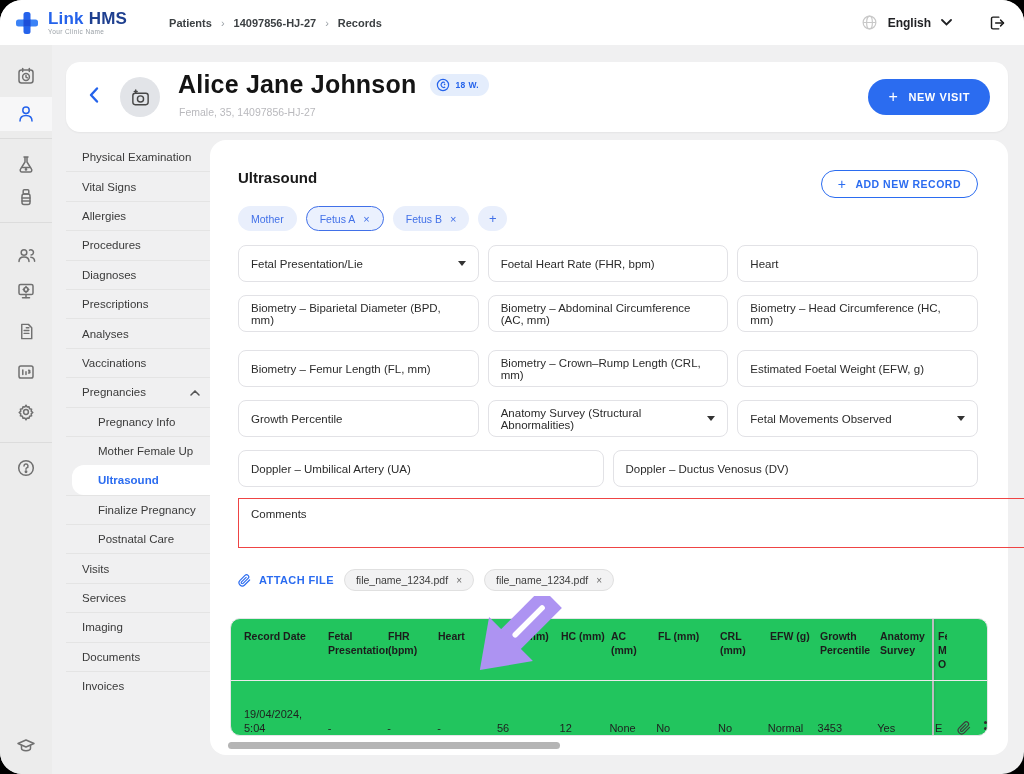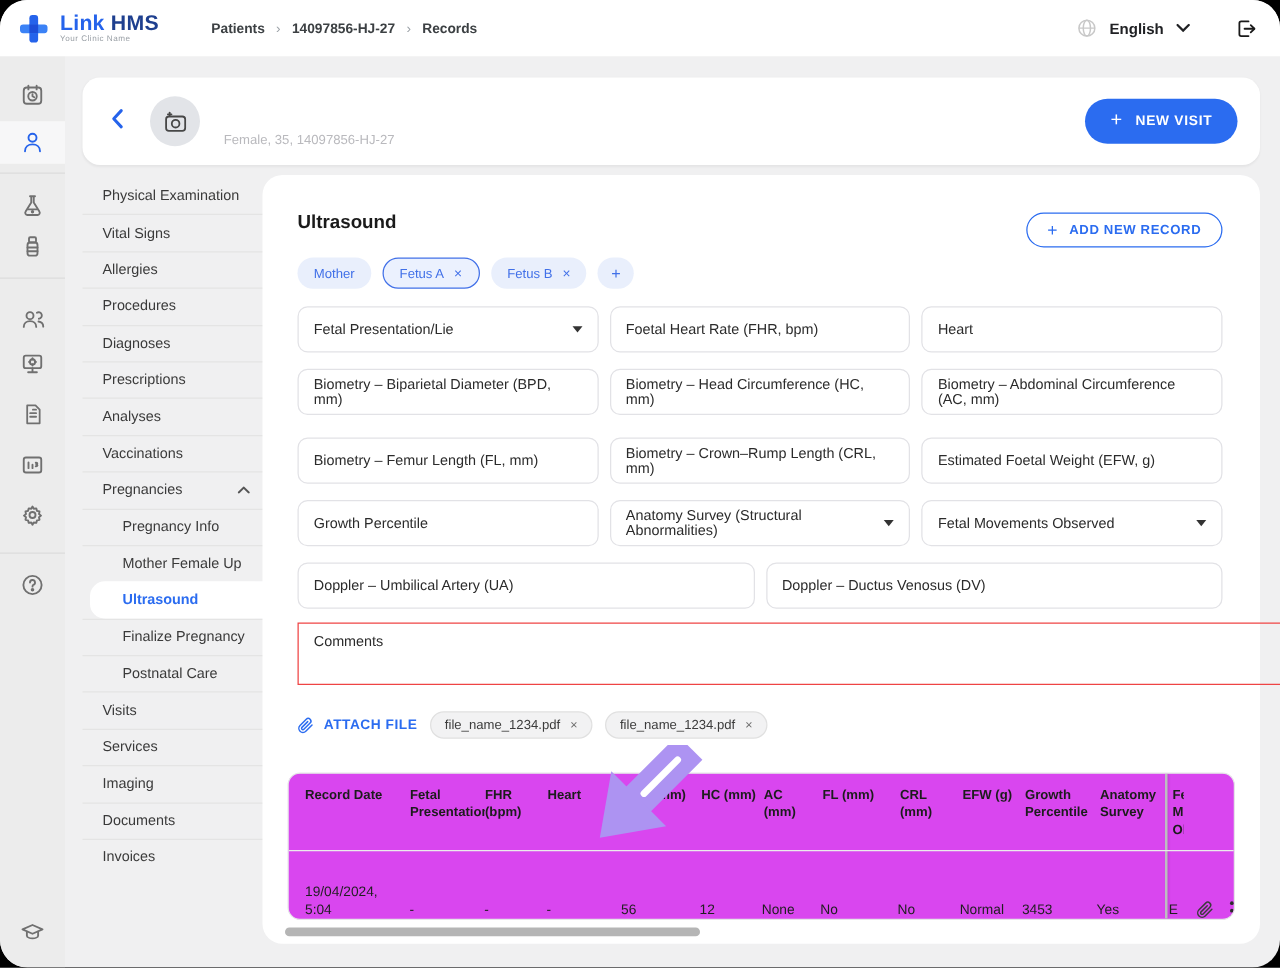--- a/index.html
+++ b/index.html
@@ -66,21 +66,21 @@
   .field { flex:1; height:37px; border:1px solid #e2e2e6; border-radius:8px; display:flex; align-items:center; padding:0 12px; font-size:11.5px; color:#2b2b2b; background:#fff; cursor:text; }
   .field .caret { margin-left:auto; width:0; height:0; border-left:4.5px solid transparent; border-right:4.5px solid transparent; border-top:5px solid #333; }
   .comments-box { position:absolute; left:28px; top:358px; width:861px; height:50px; border:1px solid #ef4444; border-radius:0; padding:9px 12px; font-size:11.5px; color:#2b2b2b; cursor:text; }
 
   .attach-row { position:absolute; left:28px; top:429px; display:flex; align-items:center; gap:10px; }
   .attach-link { display:flex; align-items:center; gap:8px; color:#2b6cf0; font-size:11px; font-weight:700; letter-spacing:.4px; cursor:pointer; }
   .file-chip { height:22px; border:1px solid #e0e0e0; background:#f2f2f3; border-radius:12px; display:flex; align-items:center; gap:8px; padding:0 11px; font-size:10.5px; color:#3c3c3c; }
   .file-chip .x { color:#6d6d6d; font-size:10px; cursor:pointer; }
 
   
-  .rtable { position:absolute; left:20px; top:478px; width:758px; height:118px; border:1px solid #e5e5e8; border-radius:10px; background:#d946ef; overflow:hidden; }
+  .rtable { position:absolute; left:20px; top:478px; width:758px; height:118px; border:1px solid #e5e5e8; border-radius:10px; background:#22c55e; overflow:hidden; }
   .trow { display:flex; padding-left:13px; position:relative; }
   .thead { height:62px; border-bottom:1px solid #ebebeb; }
   .tbody-row { height:55px;align-items:flex-end; }
   .tc { padding-top:11px; padding-right:5px; font-size:10.5px; line-height:1.32; overflow:hidden; }
   .thead .tc { font-weight:700; color:#1c1c1c; }
   .tbody-row .tc { padding-top:13px; font-size:11px; color:#1f1f1f; font-weight:400; }
   .c0{width:84px;} .c1{width:60px;} .c2{width:50px;} .c3{width:60px;} .c4{width:63px;}
   .c5{width:50px;} .c6{width:47px;} .c7{width:48px;} .c8{width:50px;margin-left:14px;} .c9{width:50px;}
   .c10{width:60px;} .c11{width:58px;} .c12{width:9px; padding-right:0;}
   .pin-line { position:absolute; top:0; bottom:0; left:701px; width:2px; background:#bdbdc0; box-shadow:1px 0 2px rgba(0,0,0,.12); }
@@ -239,20 +239,31 @@
         </svg>
     </span>
     <div class="avatar">
       <svg width="21" height="21" viewBox="0 0 22 22" fill="none" stroke="#474747" stroke-width="1.5" stroke-linecap="round">
         <rect x="3" y="6.5" width="16" height="12" rx="2.4"></rect>
           <circle cx="11" cy="12.5" r="3.2"></circle>
           <line x1="6" y1="3.2" x2="6" y2="6.2"></line>
           <line x1="4.5" y1="4.7" x2="7.5" y2="4.7"></line>
       </svg>
     </div>
+    <div class="pname-row">
+      <span class="pname">Alice Jane Johnson</span>
+      <span class="gest-badge">
+        <svg width="14" height="14" viewBox="0 0 14 14" fill="none" stroke="#2563eb" stroke-width="1.2">
+          <circle cx="7" cy="7" r="5.6"></circle>
+            <path d="M8.8 4.5 a2.6 2.6 0 1 0 .4 4.4"></path>
+            <circle cx="8.6" cy="6.4" r=".8" fill="#2563eb" stroke="none"></circle>
+        </svg>
+        <span class="txt">18 W.</span>
+      </span>
+    </div>
     <div class="psummary">Female, 35, 14097856-HJ-27</div>
     <div class="new-visit-btn">
       <span class="plus">+</span>
       <span>NEW VISIT</span>
     </div>
   </div>
 
   <div class="side-menu">
     <div class="s-item">
         <div class="s-row">Physical Examination</div>
@@ -354,24 +365,24 @@
         </div>
       <div class="field">
           <span>Heart</span>
         </div>
     </div>
     <div class="frow" style="top:155px">
       <div class="field">
           <span>Biometry – Biparietal Diameter (BPD, mm)</span>
         </div>
       <div class="field">
+          <span>Biometry – Abdominal Circumference (AC, mm)</span>
+        </div>
+      <div class="field">
           <span>Biometry – Head Circumference (HC, mm)</span>
-        </div>
-      <div class="field">
-          <span>Biometry – Abdominal Circumference (AC, mm)</span>
         </div>
     </div>
     <div class="frow" style="top:210px">
       <div class="field">
           <span>Biometry – Femur Length (FL, mm)</span>
         </div>
       <div class="field">
           <span>Biometry – Crown–Rump Length (CRL, mm)</span>
         </div>
       <div class="field">

